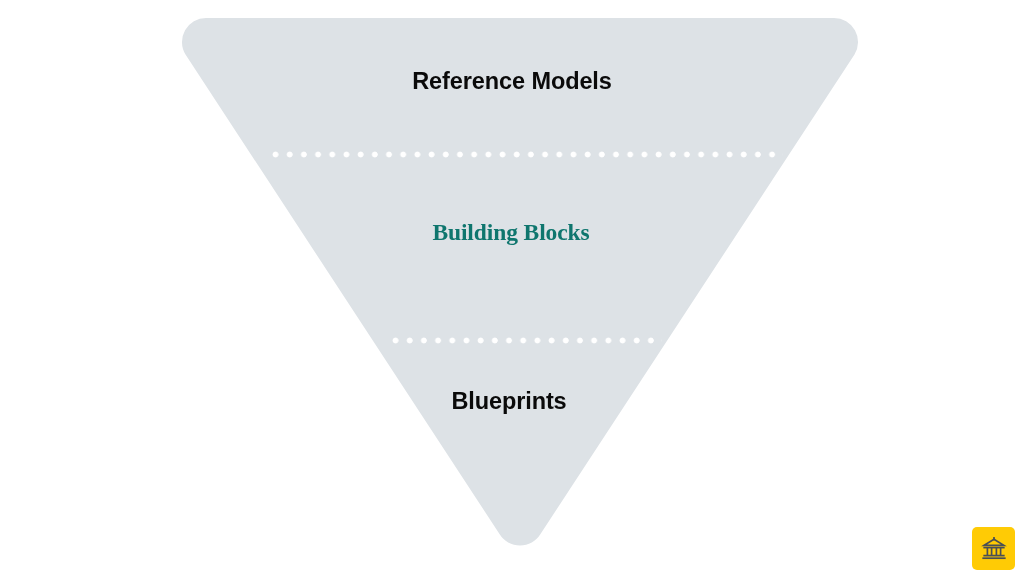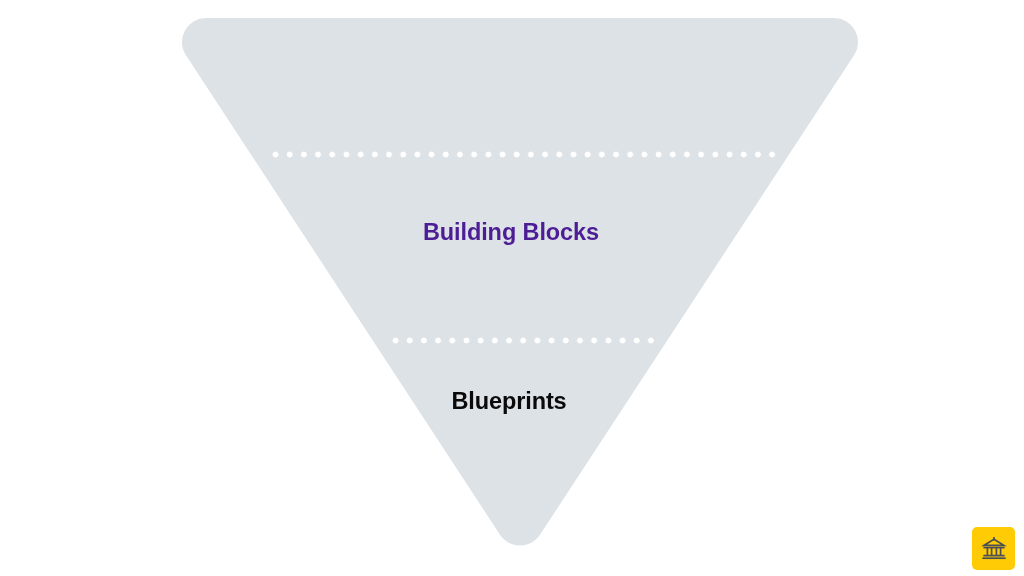--- a/index.html
+++ b/index.html
@@ -116,22 +116,23 @@
                A 24 24 0 0 1 499.5 534
                L 185.5 54.5
                A 24 24 0 0 1 206 18
                Z"></path>
     </svg>
   </div>
 
   <div class="divider" id="divider-1"></div>
   <div class="divider" id="divider-2"></div>
 
+  <div class="tier-label" id="tier-label-1" style="color: rgb(10, 10, 10);">Reference Models</div>
 
-  <div class="tier-label" id="tier-label-2" style="color: #4c1d95;">Building Blocks</div>
+  <div class="tier-label" id="tier-label-2" style="color: #0f766e; font-family: Liberation Serif, serif;">Building Blocks</div>
 
   <div class="tier-label" id="tier-label-3" style="color: rgb(10, 10, 10);">Blueprints</div>
 
   <div id="corner-badge" style="background: rgb(255, 203, 5);">
     <span>
       <svg width="26" height="26" viewBox="0 0 26 26" xmlns="http://www.w3.org/2000/svg">
         <g fill="none" stroke="#4a4f55" stroke-width="1.7" stroke-linecap="square" stroke-linejoin="miter">
 
           <path d="M 3.2 9.3 L 13 3.3 L 22.8 9.3 Z"></path>
 

